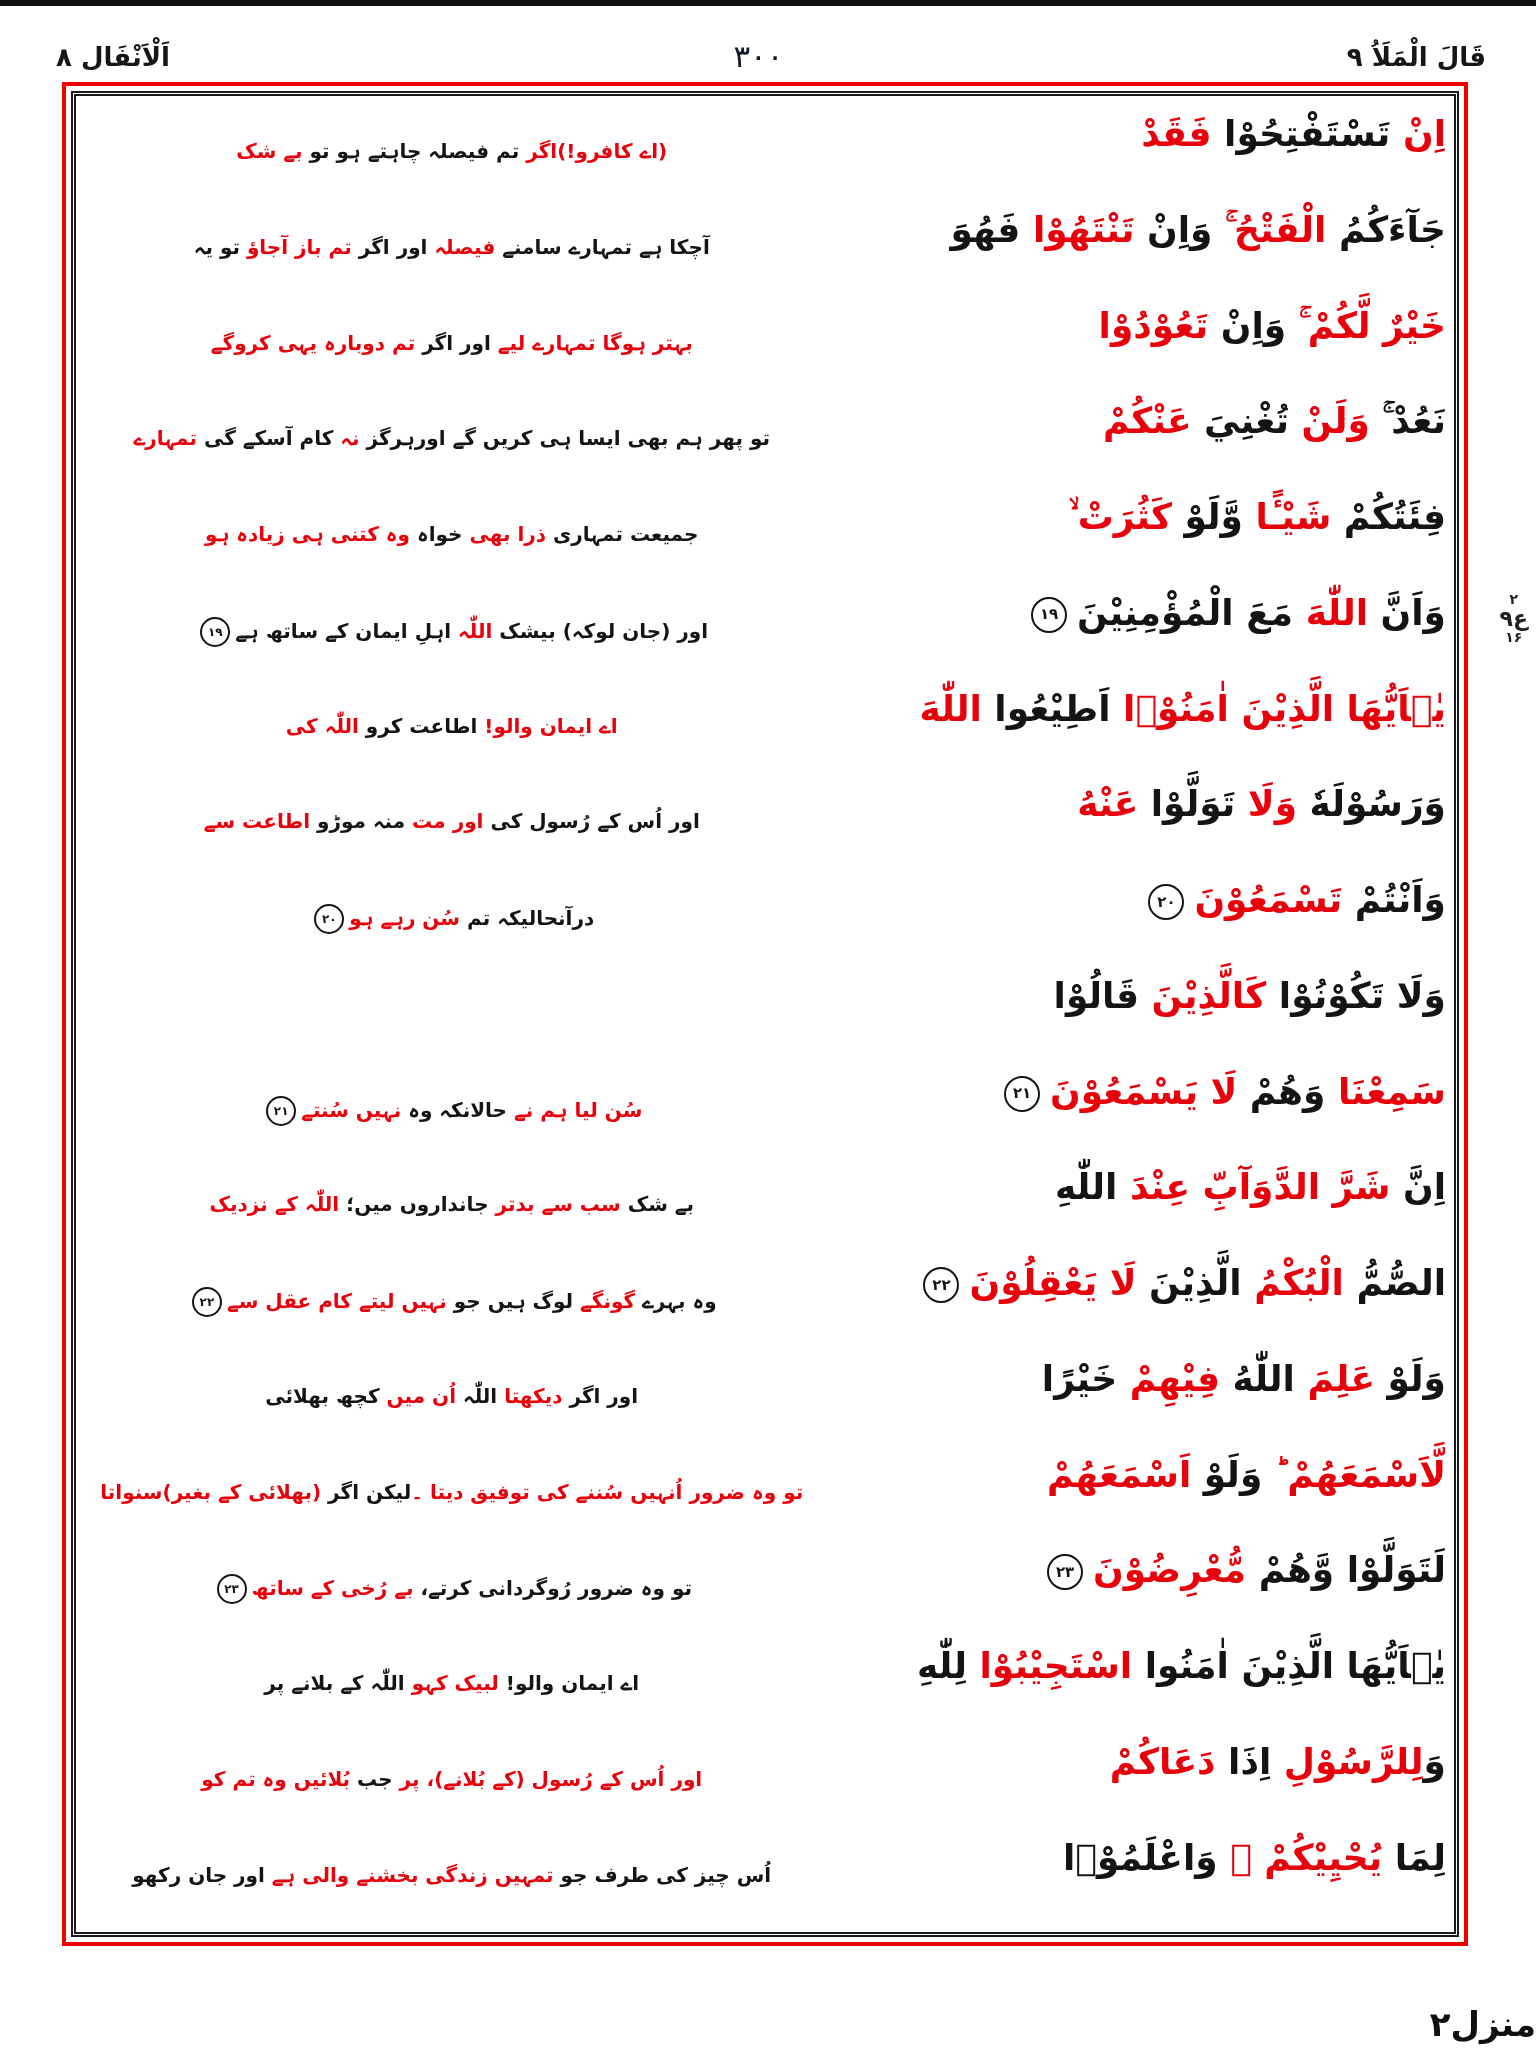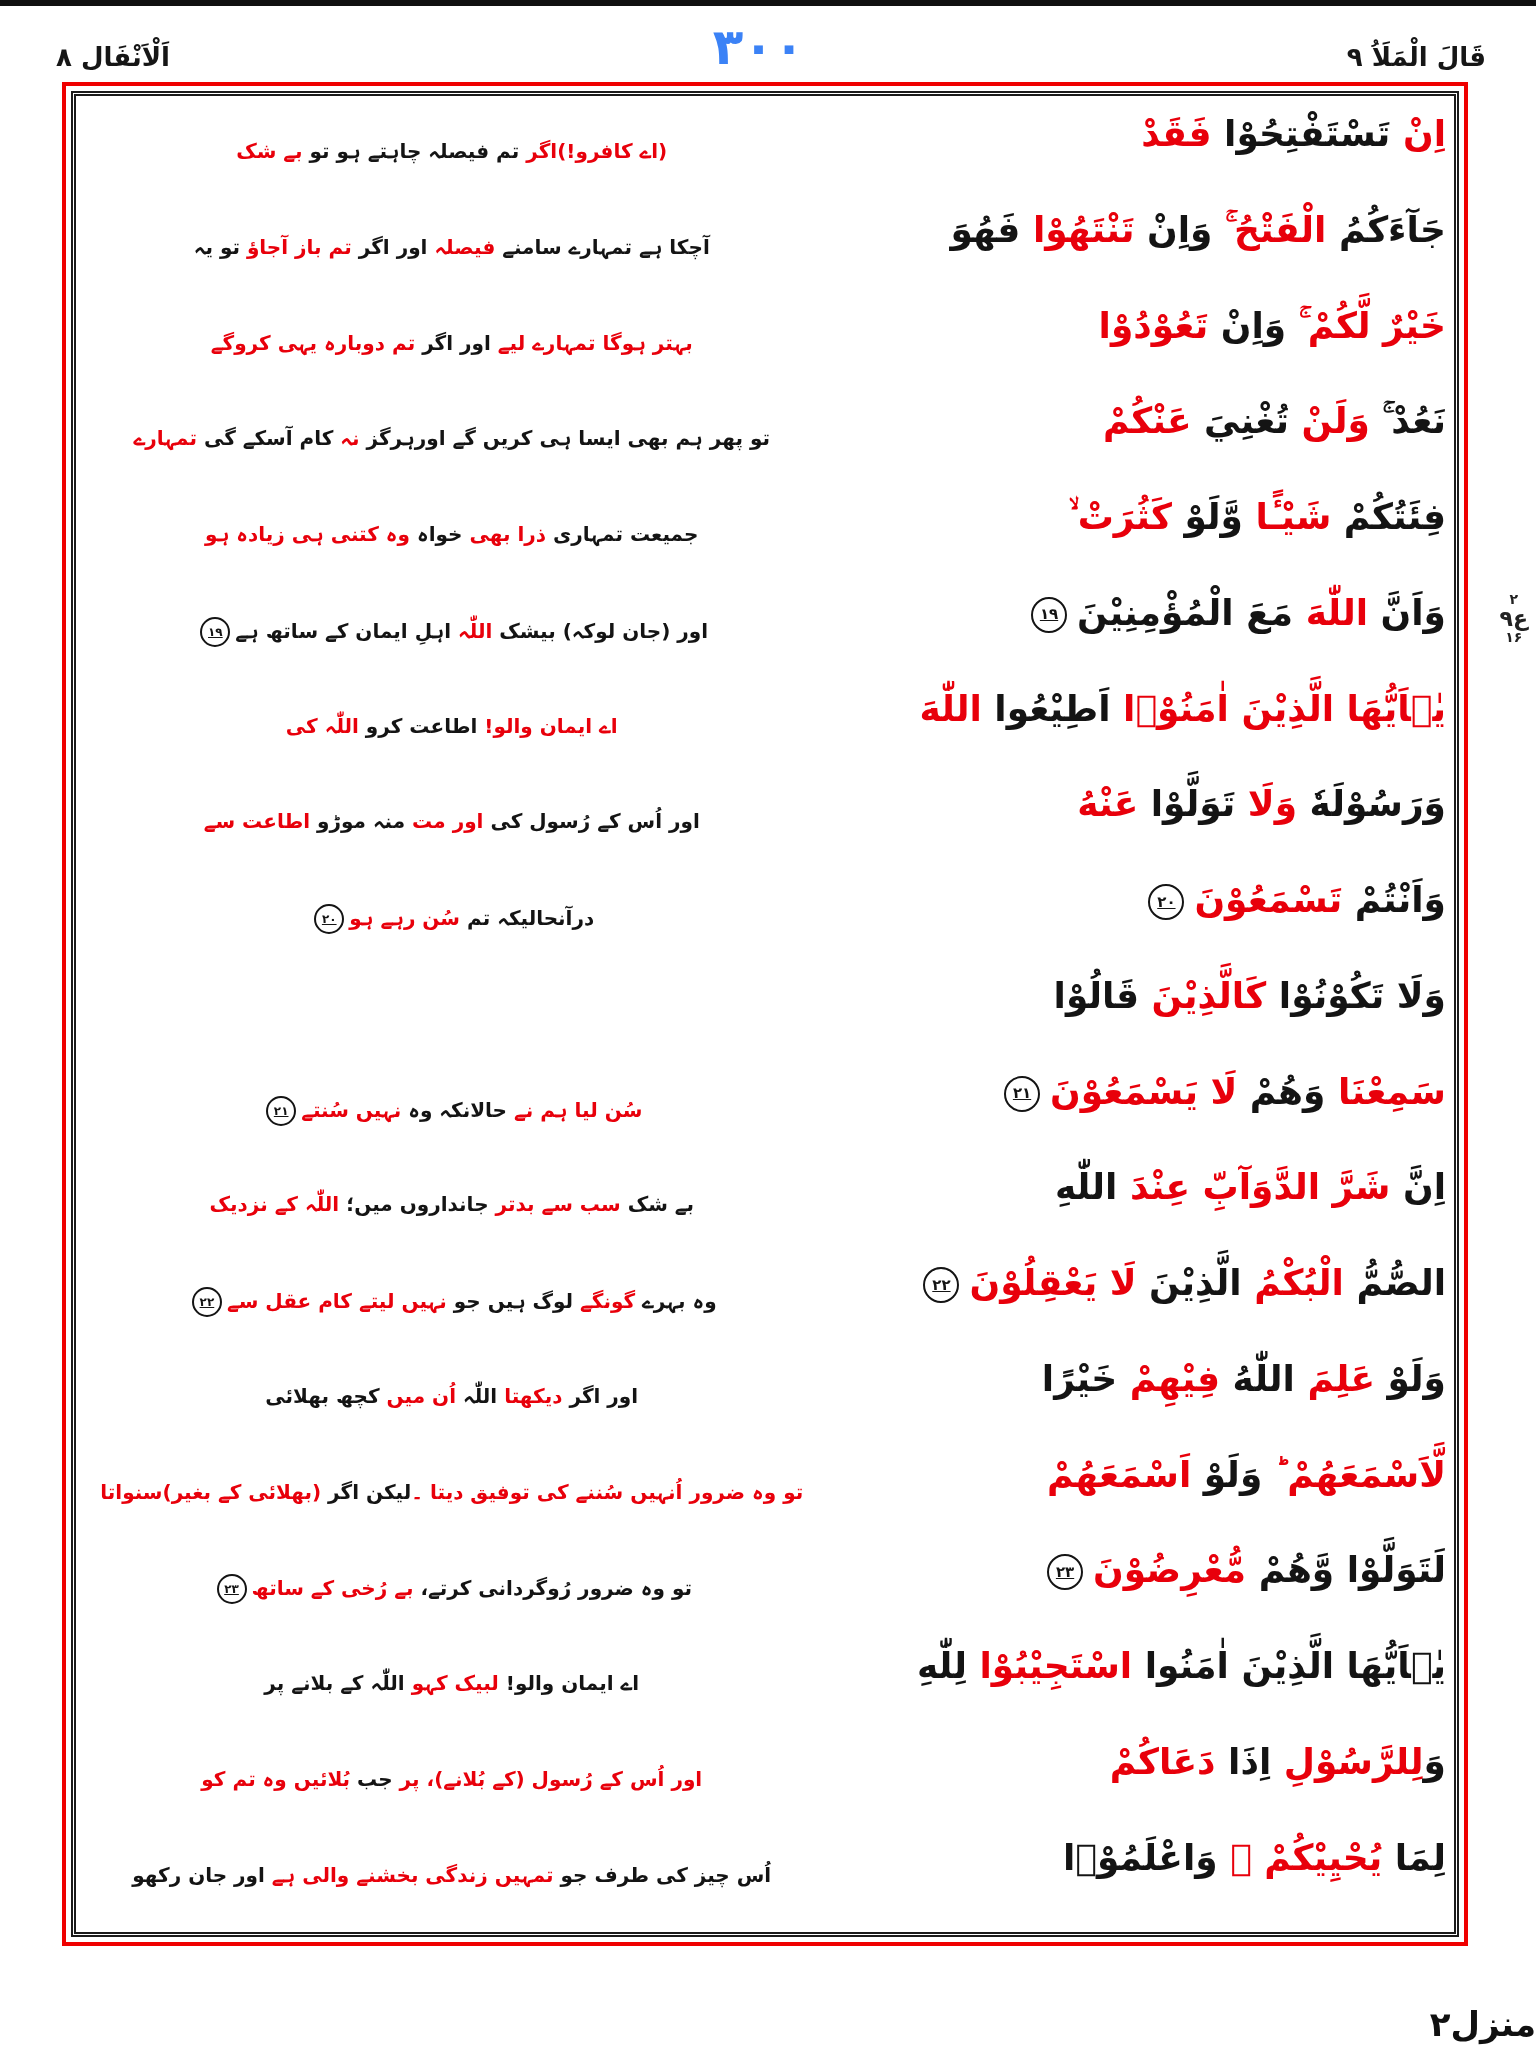--- a/index.html
+++ b/index.html
@@ -6,21 +6,21 @@
   .page{
     position:relative;width:1536px;height:2048px;background:#ffffff;
     font-family:"DejaVu Sans",sans-serif;overflow:hidden;
   }
   .topline{position:absolute;top:0;left:0;width:100%;height:6px;background:#101010;}
   .header{
     position:absolute;top:14px;left:56px;right:50px;height:58px;
     display:flex;justify-content:space-between;align-items:flex-end;direction:rtl;
   }
   .header .side{font-size:26px;font-weight:bold;color:#161616;white-space:nowrap;margin-top:16px;}
-  .header .pageno{font-size:50px;font-weight:bold;color:#3b82f6;line-height:1;}
+  .header .pageno{font-size:31px;font-weight:normal;color:#0f172a;line-height:1;}
   .frame{
     position:absolute;left:62px;right:68px;top:82px;bottom:102px;
     border:4px solid #ef0000;
   }
   .inner{
     position:absolute;top:5px;left:5px;right:5px;bottom:5px;
     border:5px double #1a1a1a;
     padding:12px 8px 8px 8px;
     display:flex;flex-direction:column;justify-content:space-between;
     direction:rtl;box-sizing:border-box;
@@ -34,21 +34,21 @@
   .urdu{
     width:54%;text-align:center;font-size:20px;font-weight:600;
     color:#141414;white-space:nowrap;padding-top:30px;line-height:1.35;
   }
   .r{color:#e8000b;}
   .k{color:#141414;}
   .seg-v{
     display:inline-flex;align-items:center;justify-content:center;
     width:32px;height:32px;border:2.5px solid #141414;border-radius:50%;
     font-size:15px;font-weight:bold;color:#141414;margin:0 10px;
-    vertical-align:middle;line-height:1;text-decoration:underline;
+    vertical-align:middle;line-height:1;
   }
   .seg-v.sm{width:26px;height:26px;border-width:2px;font-size:12px;margin:0 5px;}
   .ruku{
     position:absolute;right:8px;top:592px;display:flex;flex-direction:column;
     align-items:center;color:#222;font-weight:bold;line-height:1.05;
   }
   .ruku .n{font-size:14px;}
   .ruku .ain{font-size:22px;}
   .footer{
     position:absolute;bottom:4px;left:0;width:100%;text-align:right;

